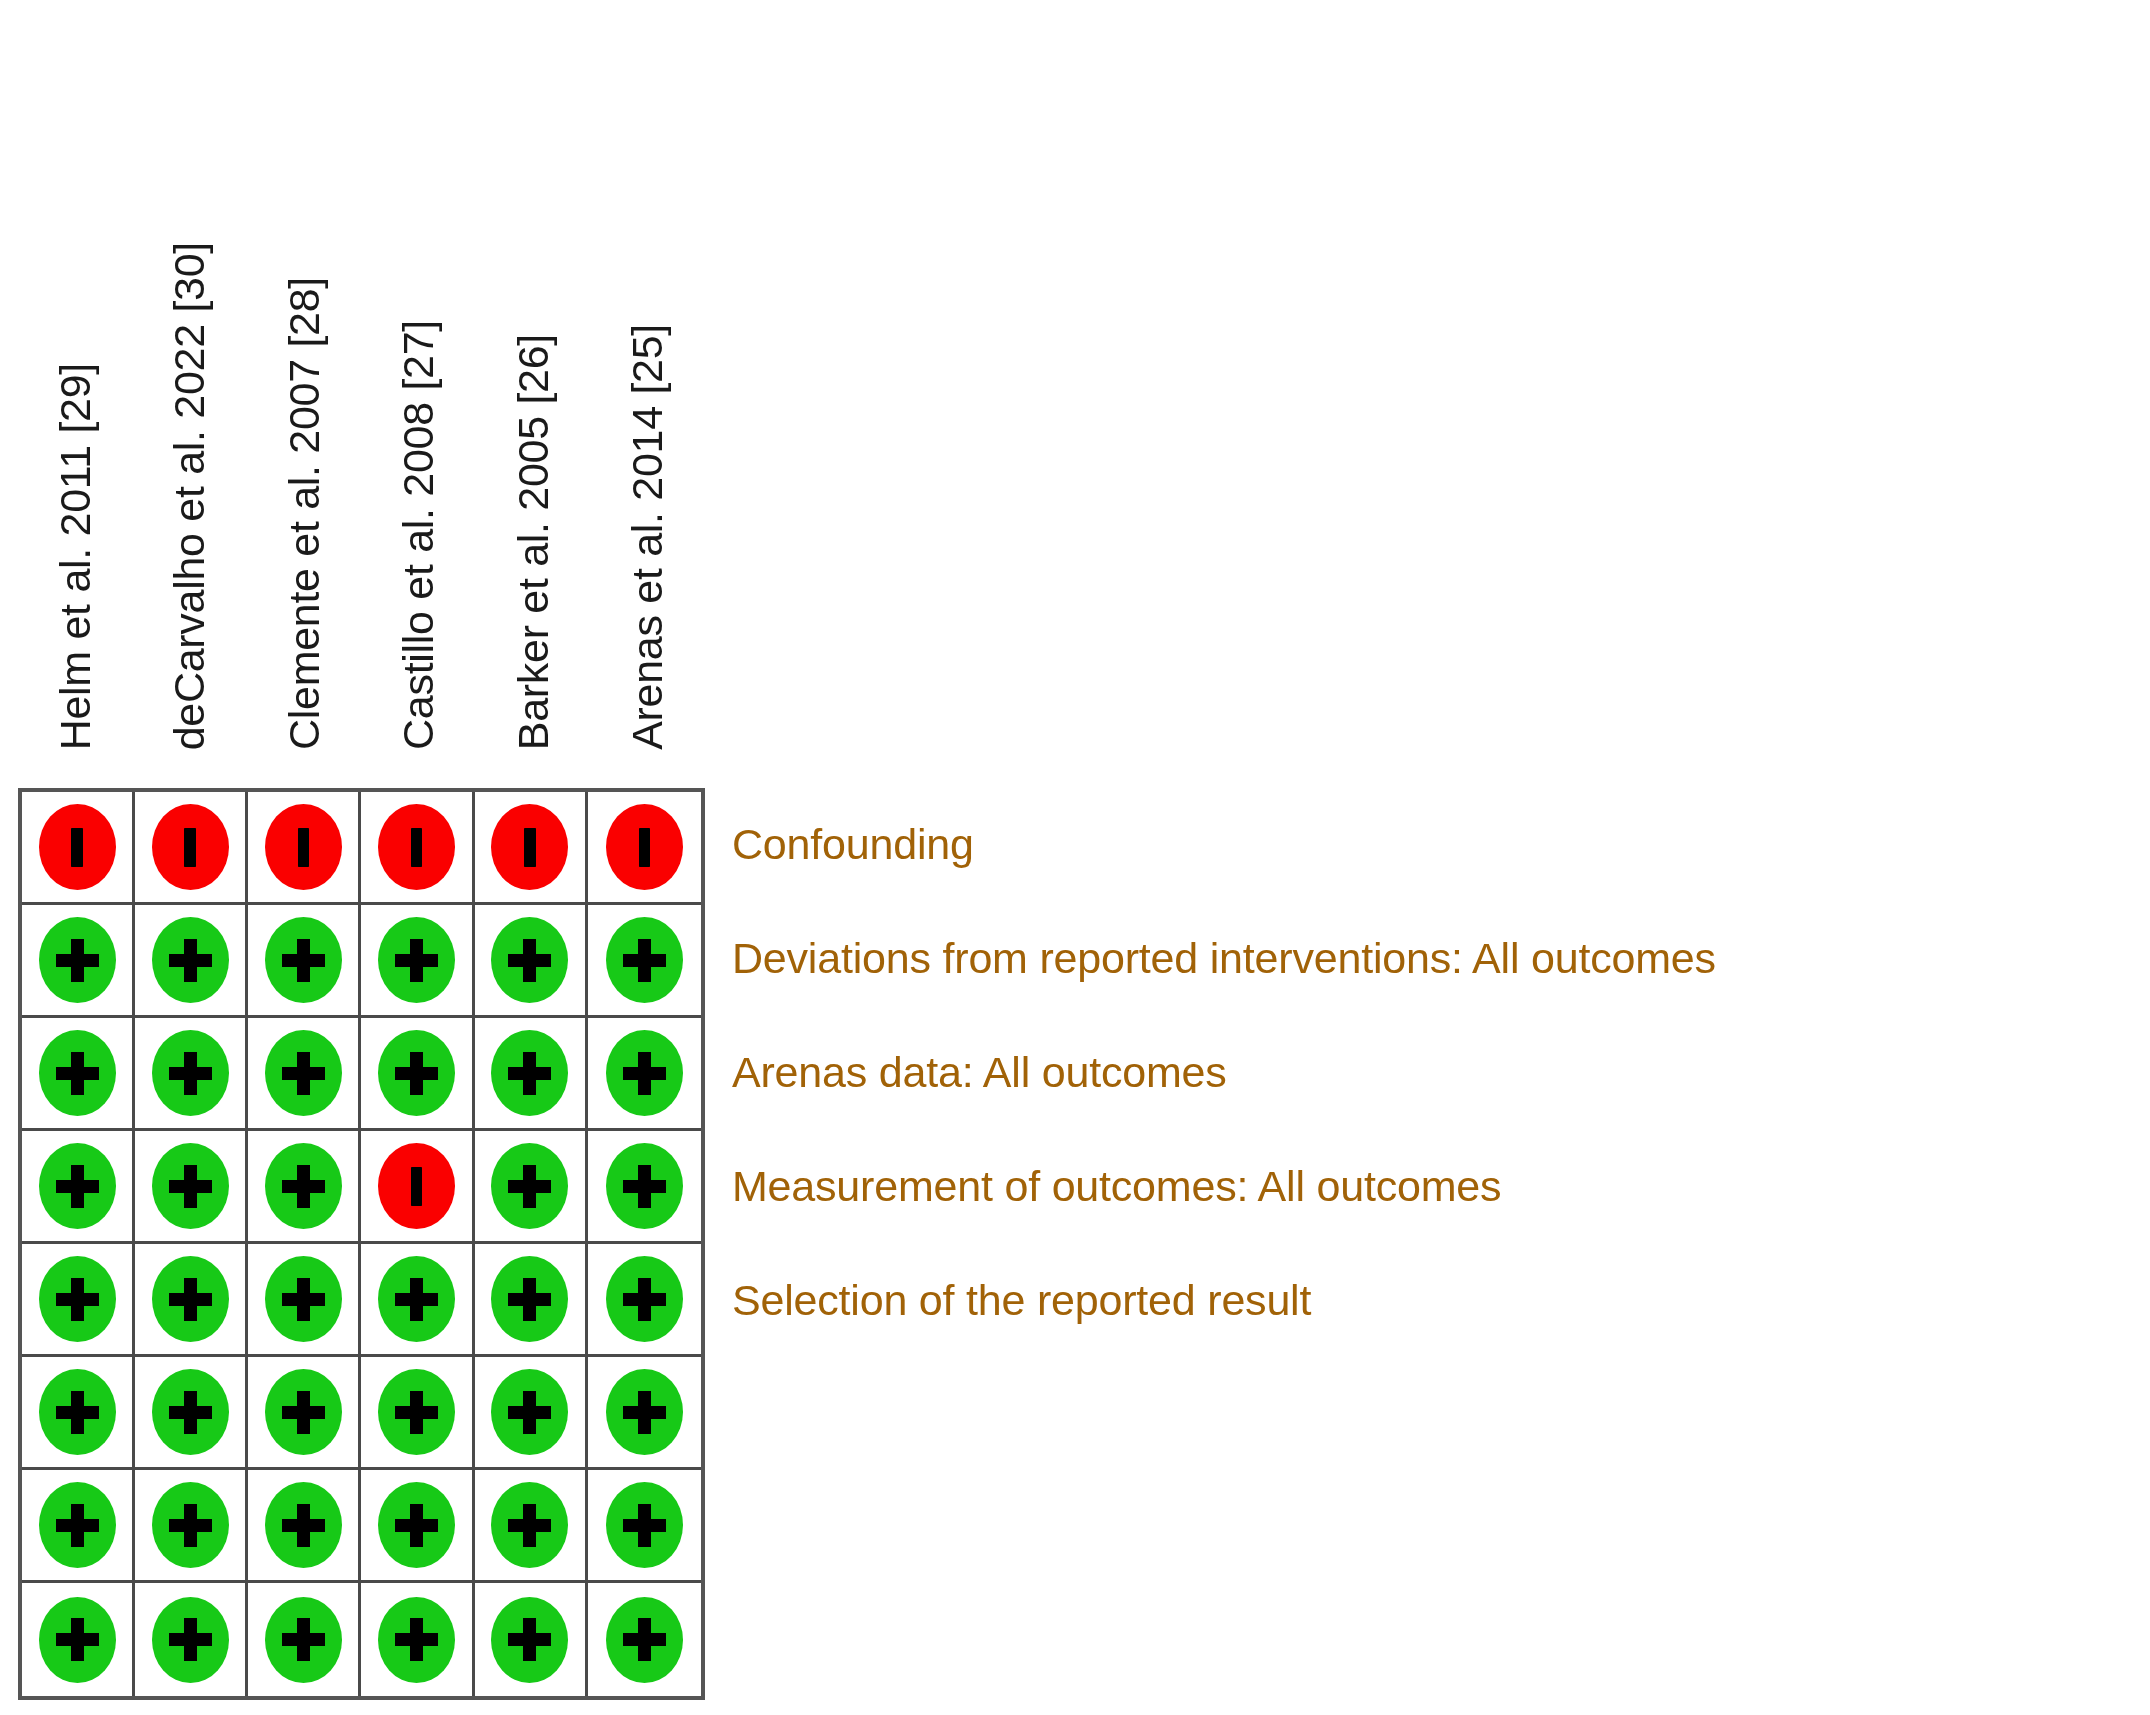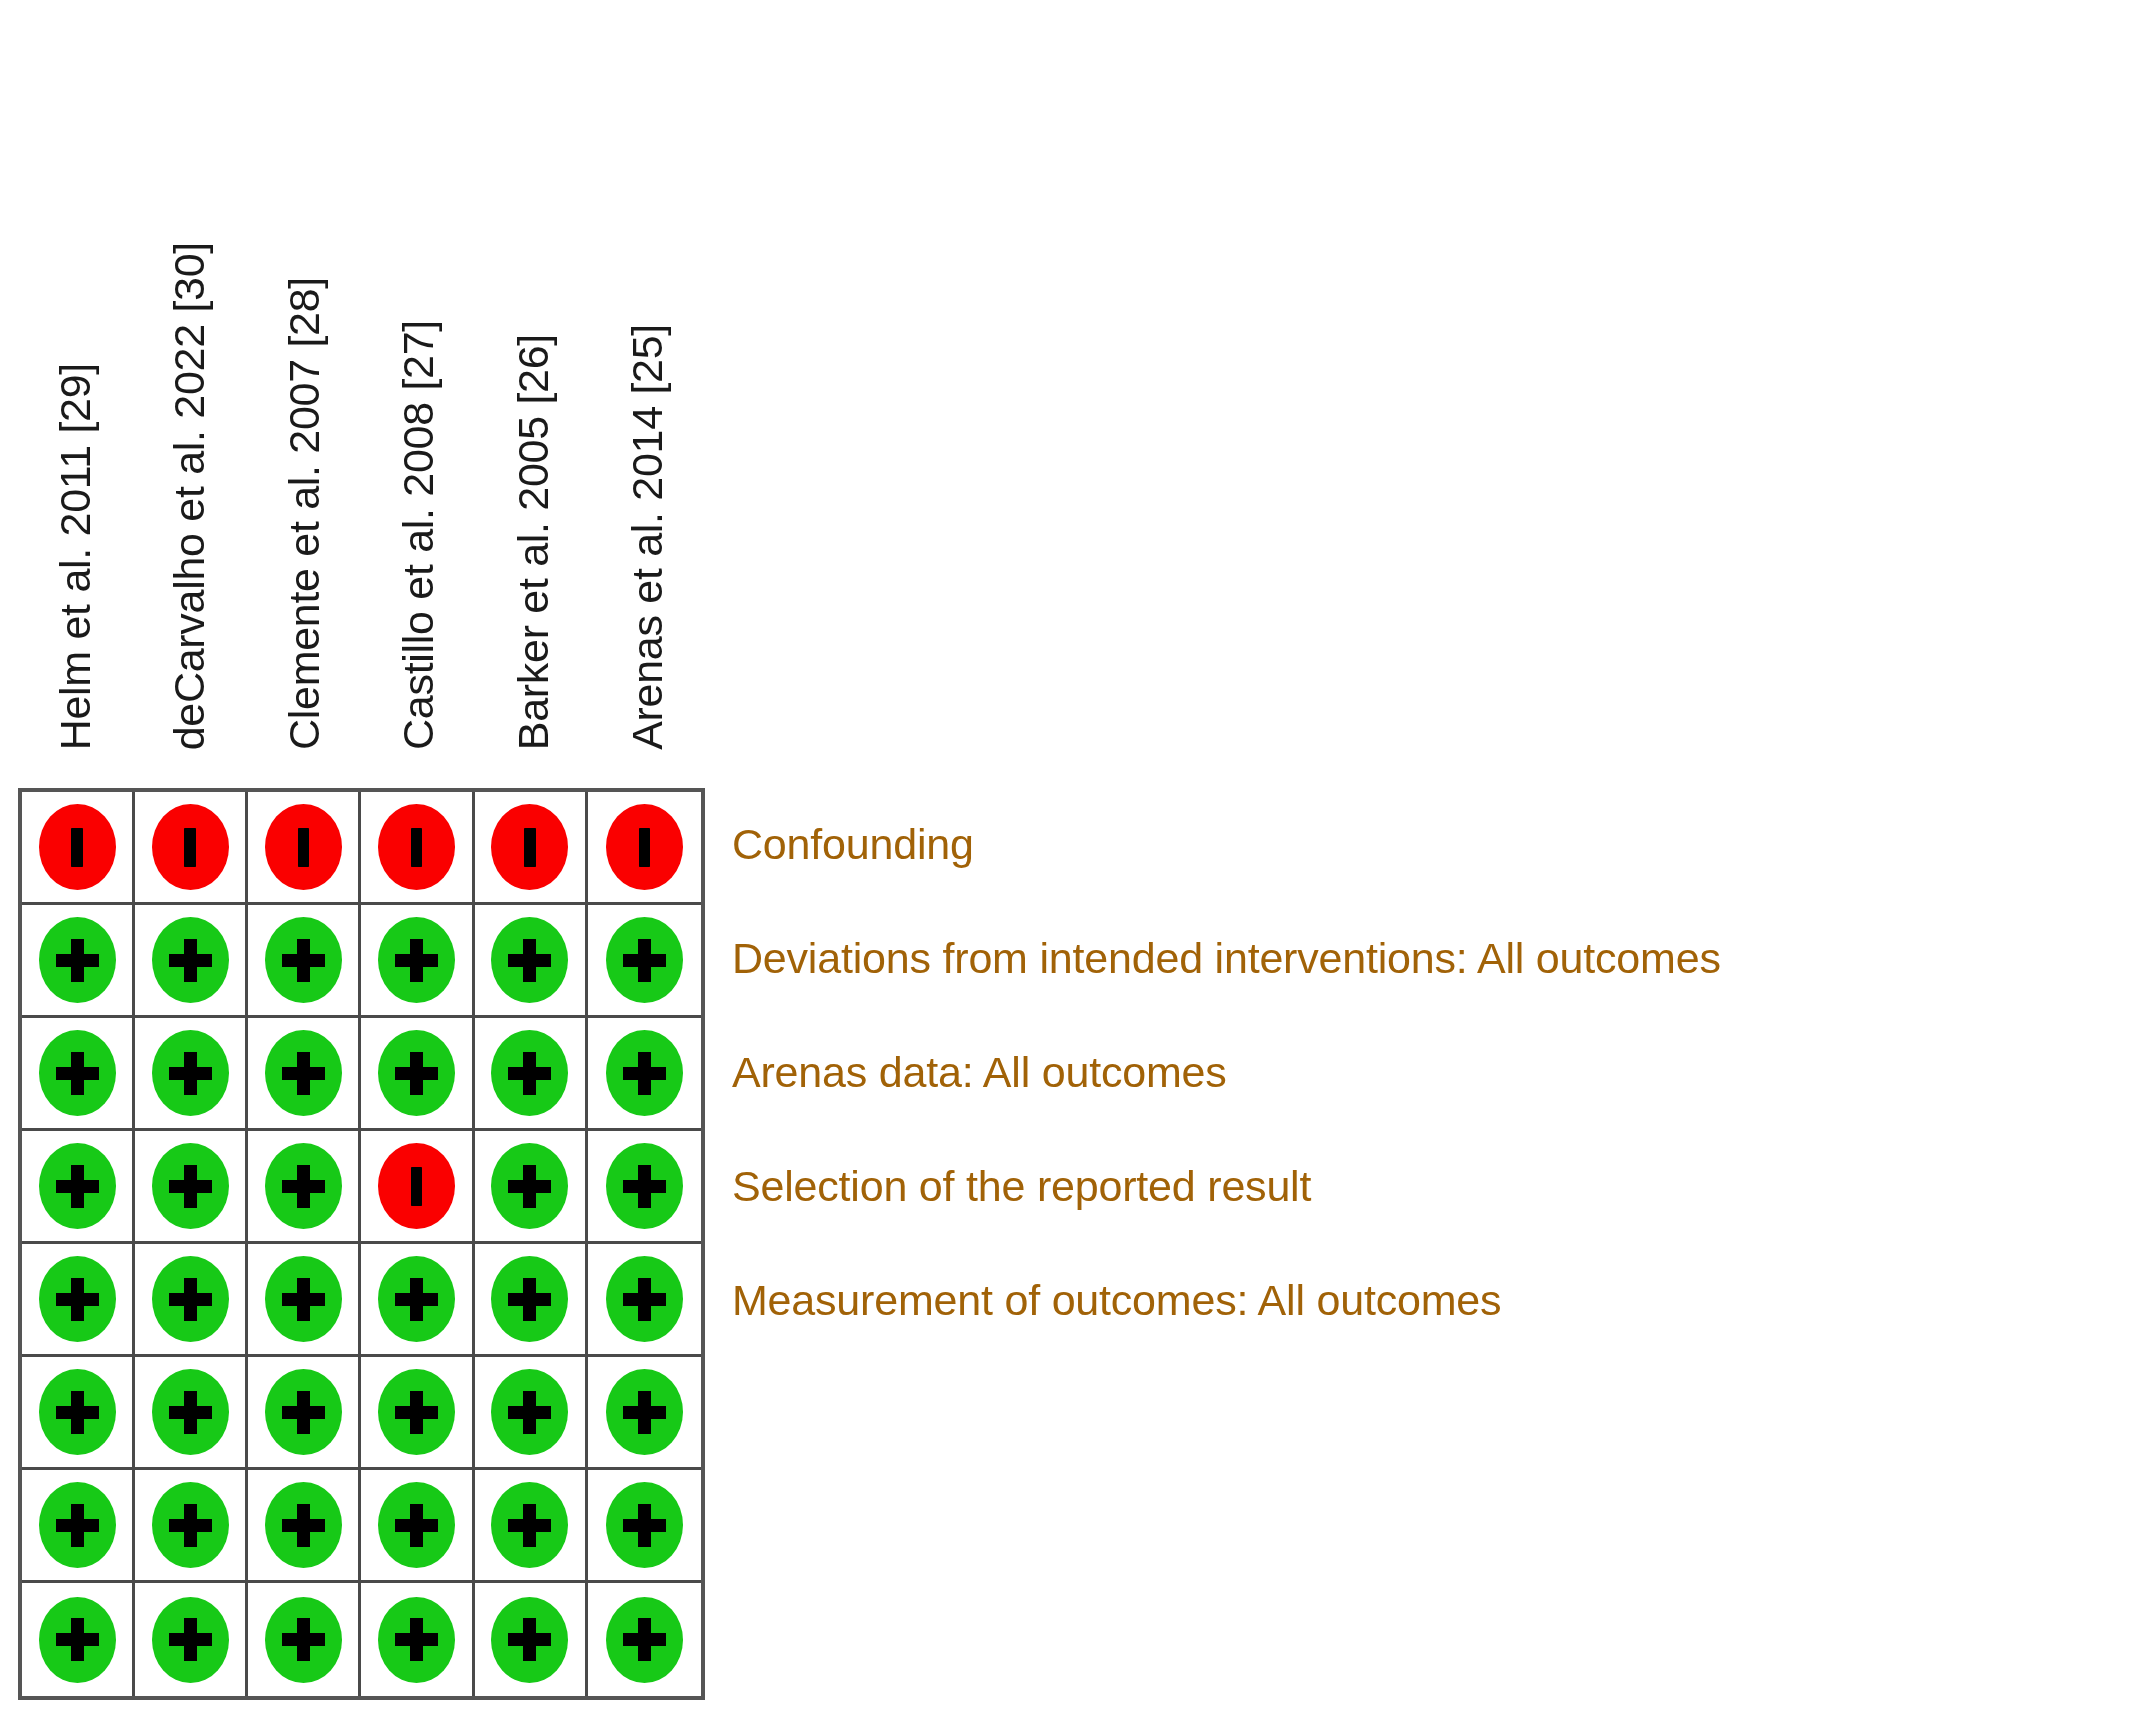--- a/index.html
+++ b/index.html
@@ -304,20 +304,20 @@
       <div class="rob-cell last-row">
         <div class="judge low"></div>
       </div>
       <div class="rob-cell last-col last-row">
         <div class="judge low"></div>
       </div>
     </div>
 
   <div id="row-labels">
       <div class="row-label">Confounding</div>
-      <div class="row-label">Deviations from intended interventions: All outcomes</div>
+      <div class="row-label">Deviations from reported interventions: All outcomes</div>
       <div class="row-label">Arenas data: All outcomes</div>
+      <div class="row-label">Measurement of outcomes: All outcomes</div>
       <div class="row-label">Selection of the reported result</div>
-      <div class="row-label">Measurement of outcomes: All outcomes</div>
     </div>
 
 </div>
 
 
 </body></html>

